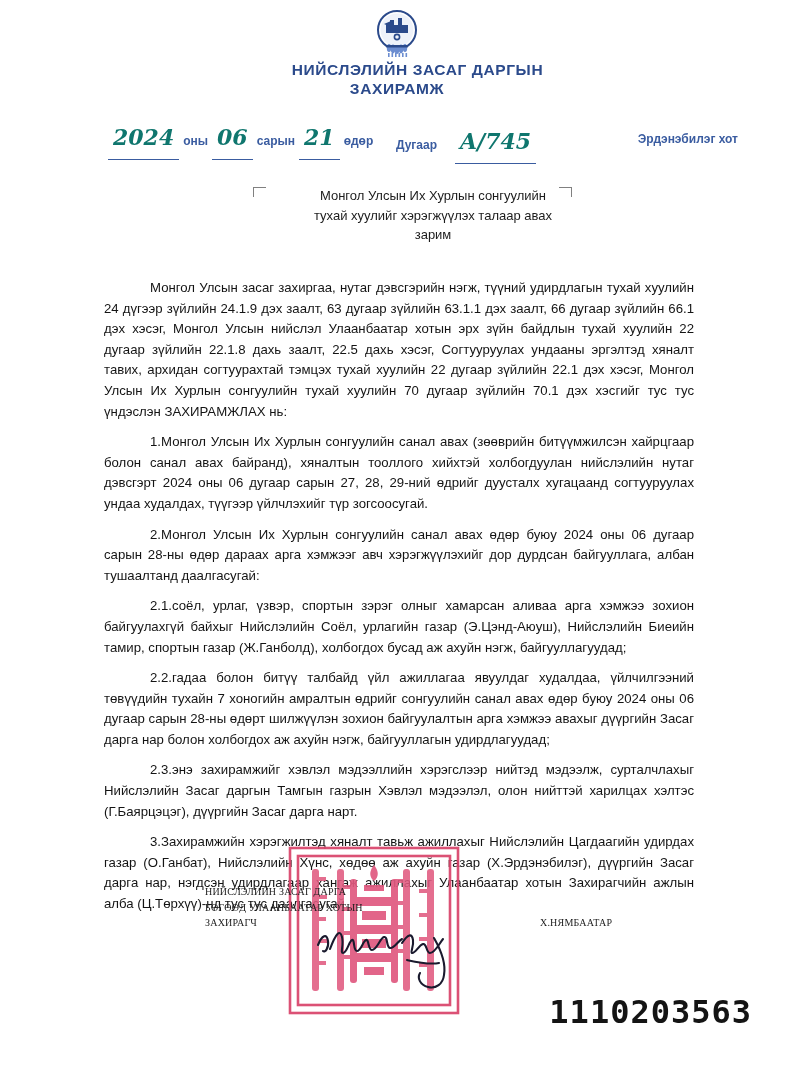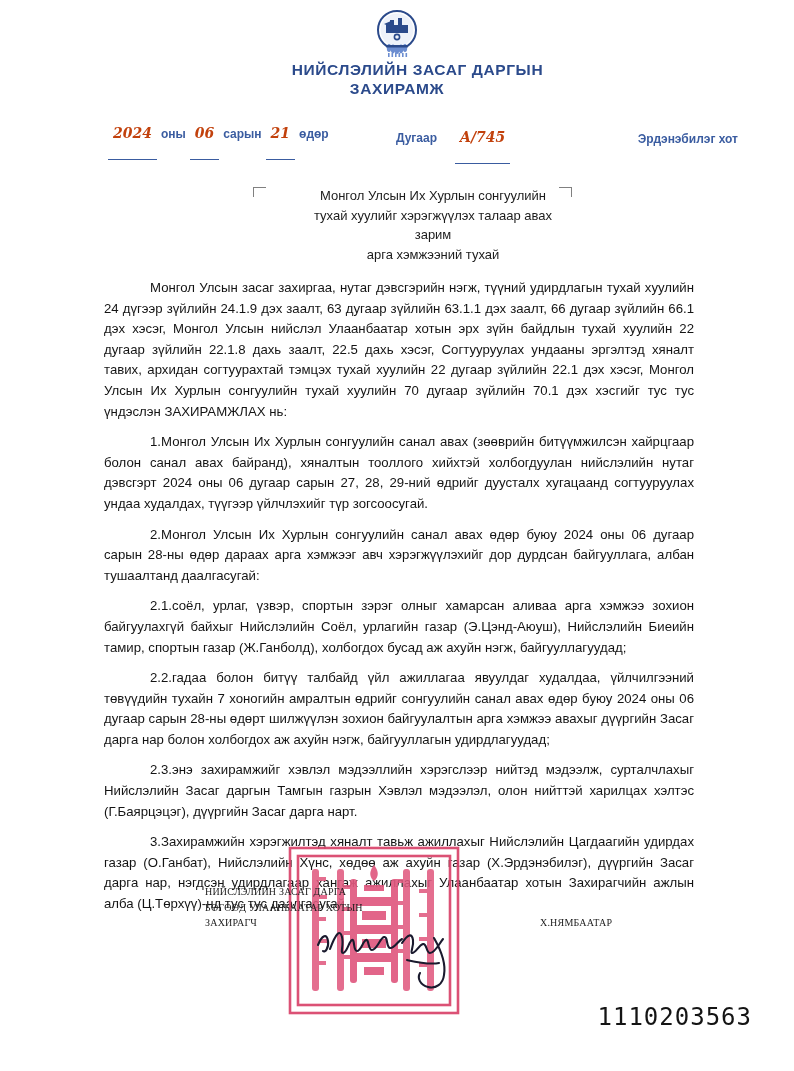--- a/index.html
+++ b/index.html
@@ -45,24 +45,24 @@
   .date-row {
     position: absolute;
     top: 126px; left: 0; right: 0;
     height: 34px;
     color: #3a5ca0;
     font-size: 12.5px;
   }
   .hand {
     font-family: "DejaVu Serif", serif;
     font-style: italic;
-    font-size: 14px;
-    color: #c2410c;
+    font-size: 22px;
+    color: #0f766e;
     border-bottom: 1.4px solid #3a5ca0;
-    padding: 0 5px 18px 5px;
+    padding: 0 5px 10px 5px;
     display: inline-block;
     line-height: 1.05;
     font-weight: 600;
   }
   .date-left {
     position: absolute; left: 108px; top: 0;
     display: flex; align-items: baseline; gap: 4px;
     white-space: nowrap;
   }
   .date-mid {
@@ -149,22 +149,22 @@
     z-index: 5;
     pointer-events: none;
   }
 
   
   .barcode-num {
     position: absolute;
     right: 42px;
     bottom: 40px;
     font-family: "DejaVu Sans Mono", monospace;
-    font-size: 24px;
-    font-weight: normal;
+    font-size: 32px;
+    font-weight: bold;
     letter-spacing: 1px;
     color: #141414;
   }
 </style>
 </head>
 <body>
 
 <div class="page">
 
   <div class="emblem-wrap">
@@ -216,21 +216,20 @@
       <span class="hand">A/745</span>
     </div>
     <div class="date-right lbl-sm">Эрдэнэбилэг хот</div>
   </div>
 
   <div class="subject">
     <span class="corner tl"></span>
     <span class="corner tr"></span>
     <span class="subject-line">Монгол Улсын Их Хурлын сонгуулийн</span>
     <span class="subject-line">тухай хуулийг хэрэгжүүлэх талаар авах зарим</span>
-    <span class="subject-line">арга  хэмжээний тухай</span>
   </div>
 
   <div class="body-text">
     <p class="para">Монгол Улсын засаг захиргаа, нутаг дэвсгэрийн нэгж, түүний удирдлагын тухай хуулийн 24 дүгээр зүйлийн 24.1.9 дэх заалт, 63 дугаар зүйлийн 63.1.1 дэх заалт, 66 дугаар зүйлийн 66.1 дэх хэсэг, Монгол Улсын нийслэл Улаанбаатар хотын эрх зүйн байдлын тухай хуулийн 22 дугаар зүйлийн 22.1.8 дахь заалт, 22.5 дахь хэсэг, Согтууруулах ундааны эргэлтэд хяналт тавих, архидан согтуурахтай тэмцэх тухай хуулийн 22 дугаар зүйлийн 22.1 дэх хэсэг, Монгол Улсын Их Хурлын сонгуулийн тухай хуулийн 70 дугаар зүйлийн 70.1 дэх хэсгийг тус тус үндэслэн ЗАХИРАМЖЛАХ нь:</p>
     <p class="para">1.Монгол Улсын Их Хурлын сонгуулийн санал авах (зөөврийн битүүмжилсэн хайрцгаар болон санал авах байранд), хяналтын тооллого хийхтэй холбогдуулан нийслэлийн нутаг дэвсгэрт 2024 оны 06 дугаар сарын 27, 28, 29-ний өдрийг дуусталх хугацаанд согтууруулах ундаа худалдах, түүгээр үйлчлэхийг түр зогсоосугай.</p>
     <p class="para">2.Монгол Улсын Их Хурлын сонгуулийн санал авах өдөр буюу 2024 оны 06 дугаар сарын 28-ны өдөр дараах арга хэмжээг авч хэрэгжүүлэхийг дор дурдсан байгууллага, албан тушаалтанд даалгасугай:</p>
     <p class="para sub">2.1.соёл, урлаг, үзвэр, спортын зэрэг олныг хамарсан аливаа арга хэмжээ зохион байгуулахгүй байхыг Нийслэлийн Соёл, урлагийн газар (Э.Цэнд-Аюуш), Нийслэлийн Биеийн тамир, спортын газар (Ж.Ганболд), холбогдох бусад аж ахуйн нэгж, байгууллагуудад;</p>
     <p class="para sub">2.2.гадаа болон битүү талбайд үйл ажиллагаа явуулдаг худалдаа, үйлчилгээний төвүүдийн тухайн 7 хоногийн амралтын өдрийг сонгуулийн санал авах өдөр буюу 2024 оны 06 дугаар сарын 28-ны өдөрт шилжүүлэн зохион байгуулалтын арга хэмжээ авахыг дүүргийн Засаг дарга нар болон холбогдох аж ахуйн нэгж, байгууллагын удирдлагуудад;</p>
     <p class="para sub">2.3.энэ захирамжийг хэвлэл мэдээллийн хэрэгслээр нийтэд мэдээлж, сурталчлахыг Нийслэлийн Засаг даргын Тамгын газрын Хэвлэл мэдээлэл, олон нийттэй харилцах хэлтэс (Г.Баярцэцэг), дүүргийн Засаг дарга нарт.</p>
     <p class="para">3.Захирамжийн хэрэгжилтэд хяналт тавьж ажиллахыг Нийслэлийн Цагдаагийн удирдах газар (О.Ганбат), Нийслэлийн Хүнс, хөдөө аж ахуйн газар (Х.Эрдэнэбилэг), дүүргийн Засаг дарга нар, нэгдсэн удирдлагаар хангаж ажиллахыг Улаанбаатар хотын  Захирагчийн ажлын алба (Ц.Төрхүү)-нд тус тус даалгасугай.</p>

